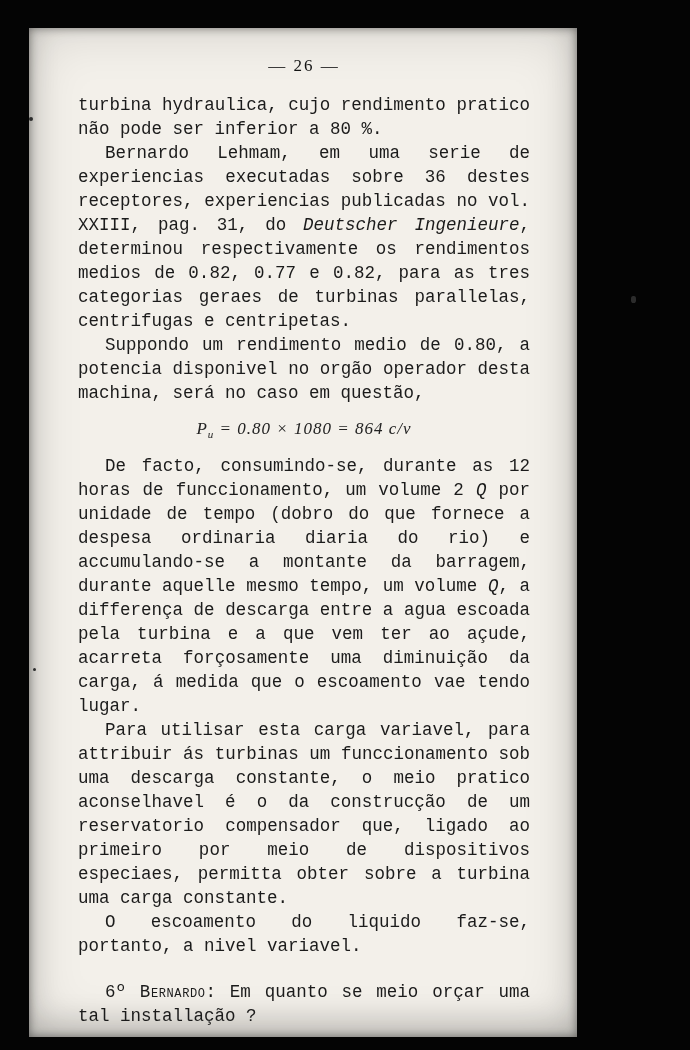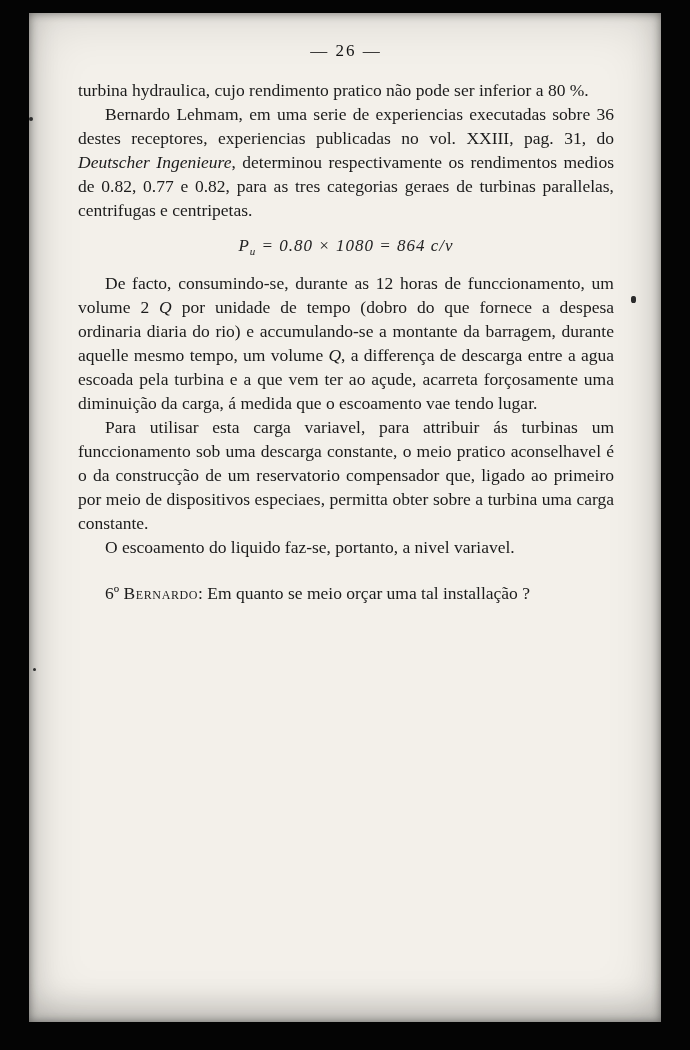--- a/index.html
+++ b/index.html
@@ -11,22 +11,22 @@
   }
   .scan {
     position: relative;
     width: 690px;
     height: 1050px;
     background: #040404;
   }
   .page {
     position: absolute;
     left: 29px;
-    top: 13px;
-    width: 632px;
+    top: 28px;
+    width: 548px;
     height: 1009px;
     background: #f3f0ea;
     box-shadow:
       inset 0 0 10px rgba(0,0,0,0.45),
       inset 0 0 55px rgba(0,0,0,0.14),
       inset 0 -14px 30px rgba(0,0,0,0.18);
   }
   .content {
     padding: 26px 47px 0 49px;
     color: #1b1b1b;
@@ -35,21 +35,21 @@
     text-align: justify;
   }
   .page-number {
     text-align: center;
     font-size: 17px;
     letter-spacing: 2px;
     margin-bottom: 15px;
     color: #141414;
     text-indent: 0;
   }
-  p { text-indent: 27px; }
+  p { text-indent: 27px; font-family: Liberation Mono, monospace; }
   p.noindent { text-indent: 0; }
   .formula {
     text-align: center;
     text-indent: 0;
     margin: 12px 0 13px 0;
     font-size: 17px;
     color: #222;
   }
   .formula i { font-style: italic; letter-spacing: 1px; }
   sub { font-size: 11px; line-height: 0; }
@@ -70,20 +70,21 @@
 <div class="scan">
   <div class="page">
     <div class="content">
 
       <div class="page-number">— 26 —</div>
 
       <p class="noindent">turbina hydraulica, cujo rendimento pratico não pode ser inferior a 80 %.</p>
 
       <p><span>Bernardo Lehmam, em uma serie de experiencias executadas sobre 36 destes receptores, experiencias publicadas no vol. XXIII, pag. 31, do </span><i>Deutscher Ingenieure</i><span>, determinou respectivamente os rendimentos medios de 0.82, 0.77 e 0.82, para as tres categorias geraes de turbinas parallelas, centrifugas e centripetas.</span></p>
 
+      <p>Suppondo um rendimento medio de 0.80, a potencia disponivel no orgão operador desta machina, será no caso em questão,</p>
 
       <div class="formula"><i><span>P</span><sub>u</sub><span> = 0.80 × 1080 = 864 c/v</span></i></div>
 
 
       <p><span>De facto, consumindo-se, durante as 12 horas de funccionamento, um volume 2 </span><i>Q</i><span> por unidade de tempo (dobro do que fornece a despesa ordinaria diaria do rio) e accumulando-se a montante da barragem, durante aquelle mesmo tempo, um volume </span><i>Q</i><span>, a differença de descarga entre a agua escoada pela turbina e a que vem ter ao açude, acarreta forçosamente uma diminuição da carga, á medida que o escoamento vae tendo lugar.</span></p>
 
       <p>Para utilisar esta carga variavel, para attribuir ás turbinas um funccionamento sob uma descarga constante, o meio pratico aconselhavel é o da construcção de um reservatorio compensador que, ligado ao primeiro por meio de dispositivos especiaes, permitta obter sobre a turbina uma carga constante.</p>
 
       <p>O escoamento do liquido faz-se, portanto, a nivel variavel.</p>
 

